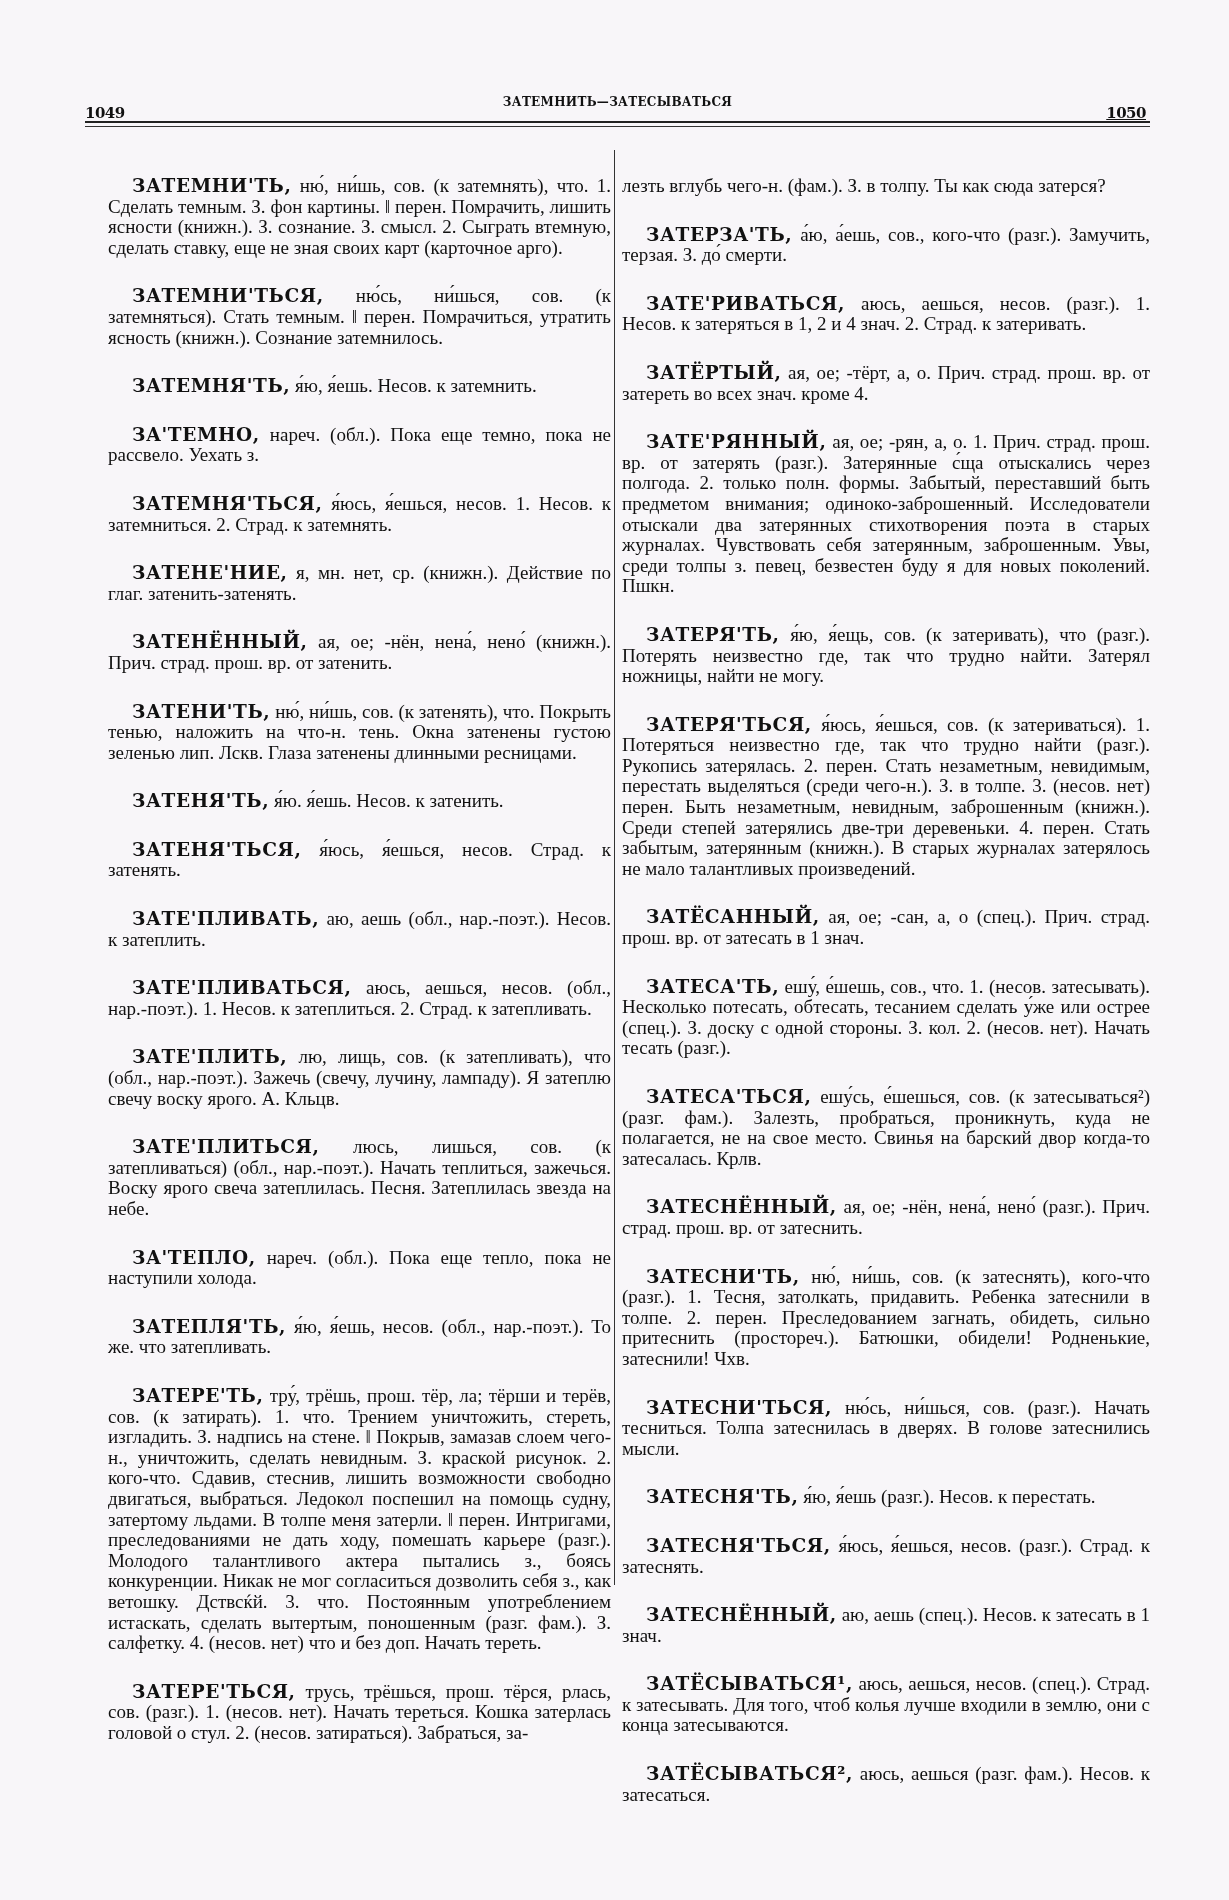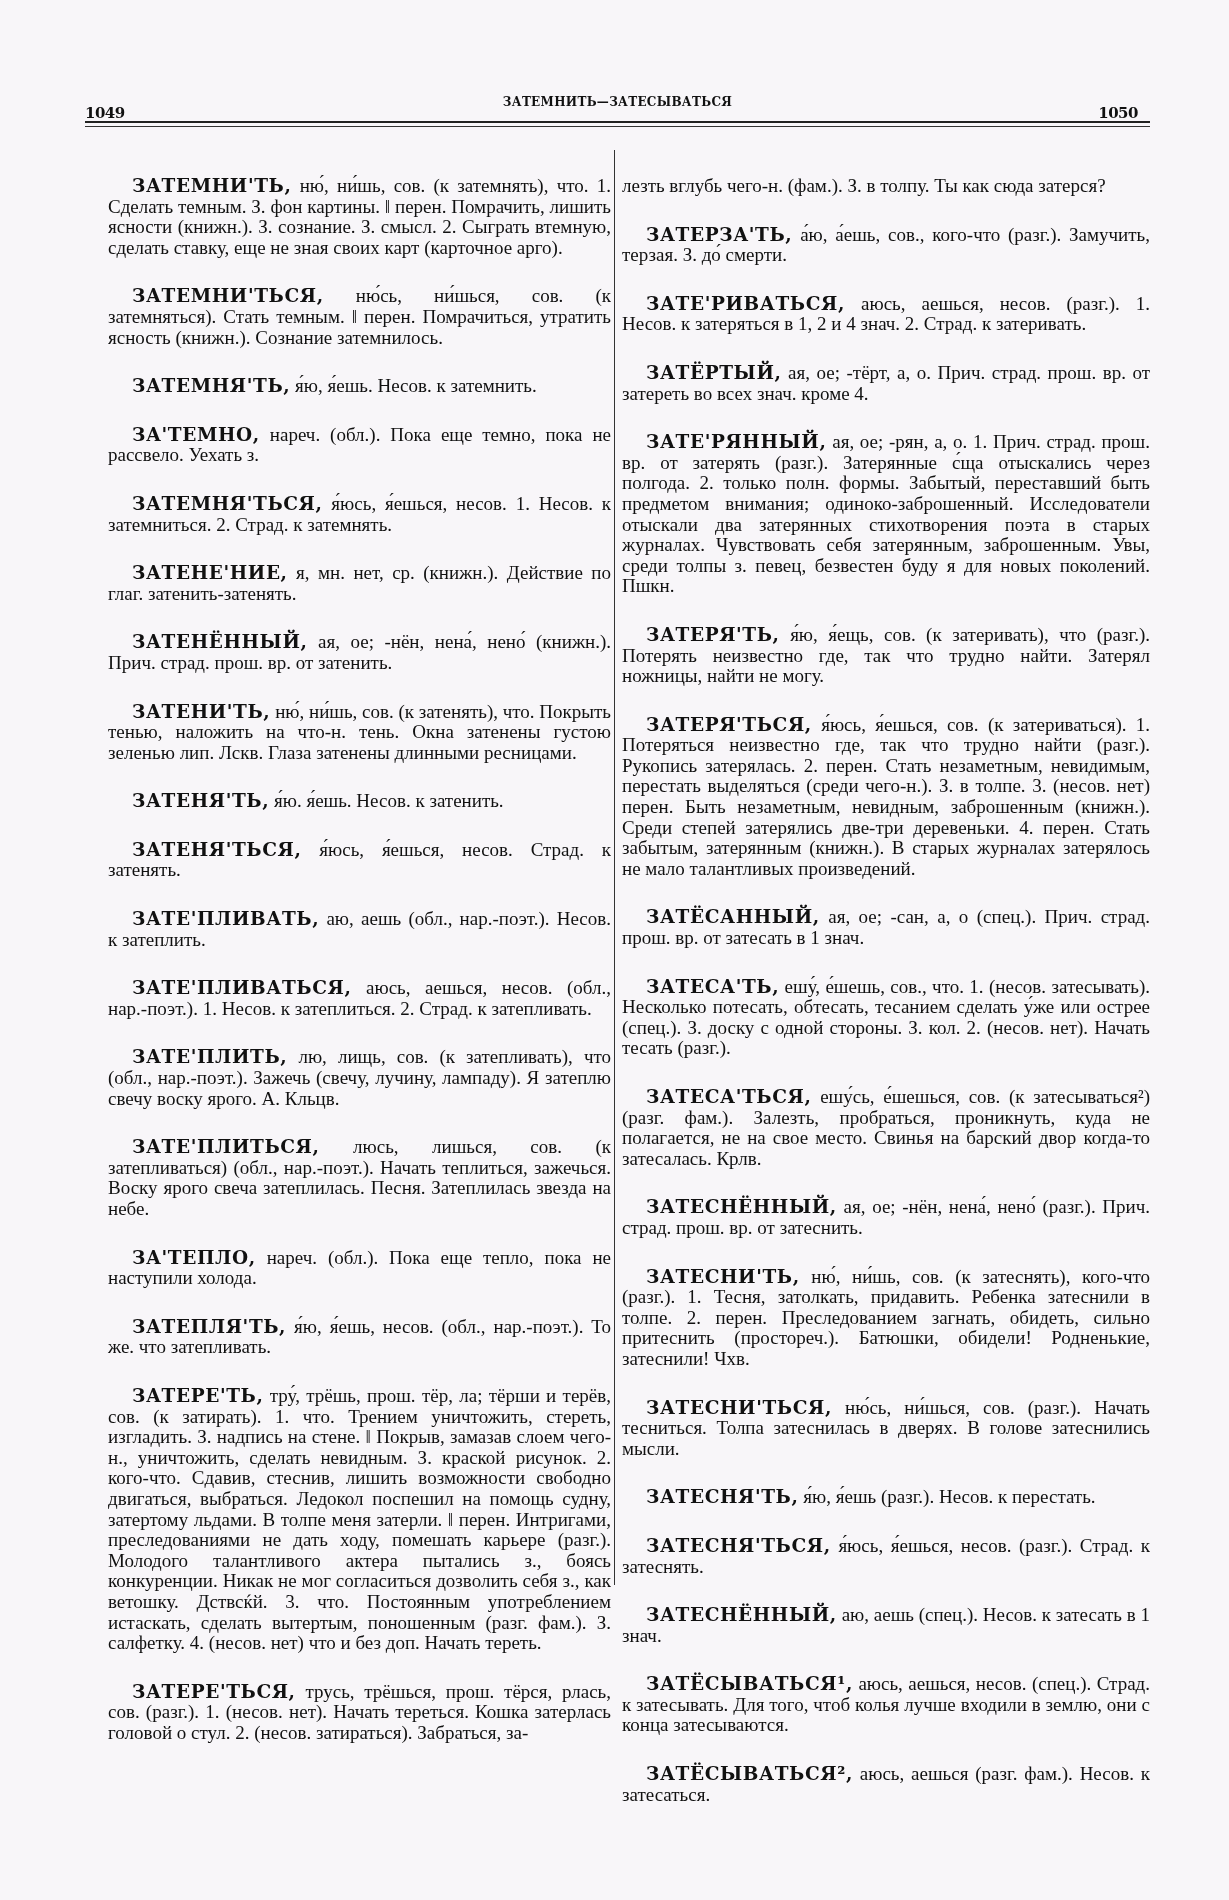--- a/index.html
+++ b/index.html
@@ -9,21 +9,21 @@
     color: #111;
     font-family: "Liberation Serif", "DejaVu Serif", serif;
     position: relative;
     overflow: hidden;
   }
   .header {
     position: absolute; left: 85px; top: 92px; width: 1065px; height: 26px;
   }
   .pnum { position: absolute; top: 0; font-weight: bold; font-size: 15px; font-family: "DejaVu Serif", serif; letter-spacing: -0.5px; margin-top: 12px; }
   .pnum.left { left: 0; }
-  .pnum.right { right: 12px; }
+  .pnum.right { right: 4px; text-decoration: underline; }
   .running {
     position: absolute; left: 0; right: 0; top: 3px; text-align: center;
     font-weight: bold; font-size: 12px; font-family: "DejaVu Serif", serif; letter-spacing: 0.3px;
   }
   .rule1 { position: absolute; left: 85px; top: 121px; width: 1065px; height: 0; border-top: 2px solid #222; }
   .rule2 { position: absolute; left: 85px; top: 126px; width: 1065px; height: 0; border-top: 1.5px solid #333; }
   .col {
     position: absolute; top: 148px;
     font-size: 19px; line-height: 20.6px;
     text-align: justify;

